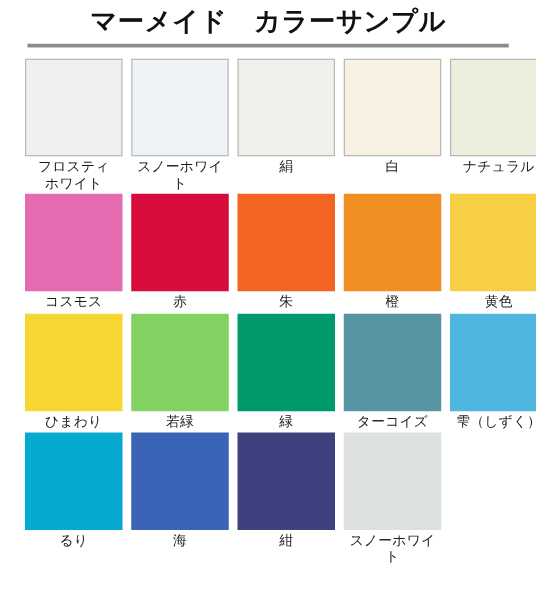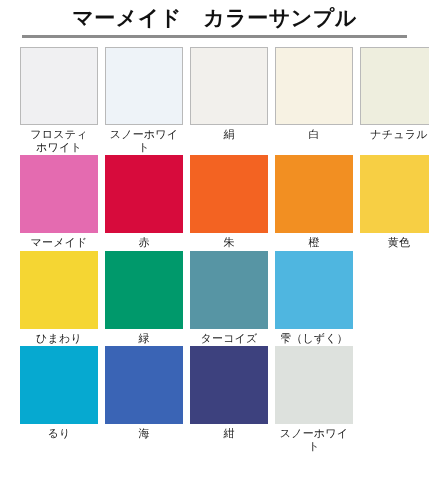--- a/index.html
+++ b/index.html
@@ -119,21 +119,21 @@
       </div>
       <div class="cell">
         <div class="swatch bordered" style="background-color:#eeeede;"></div>
         <div class="label">ナチュラル</div>
       </div>
     </div>
 
     <div class="row">
       <div class="cell">
         <div class="swatch" style="background-color:#e46bb0;"></div>
-        <div class="label">マーメイド</div>
+        <div class="label">コスモス</div>
       </div>
       <div class="cell">
         <div class="swatch" style="background-color:#d70b3c;"></div>
         <div class="label">赤</div>
       </div>
       <div class="cell">
         <div class="swatch" style="background-color:#f36322;"></div>
         <div class="label">朱</div>
       </div>
       <div class="cell">
@@ -143,20 +143,24 @@
       <div class="cell">
         <div class="swatch" style="background-color:#f7cf44;"></div>
         <div class="label">黄色</div>
       </div>
     </div>
 
     <div class="row">
       <div class="cell">
         <div class="swatch" style="background-color:#f5d633;"></div>
         <div class="label">ひまわり</div>
+      </div>
+      <div class="cell">
+        <div class="swatch" style="background-color:#82d161;"></div>
+        <div class="label">若緑</div>
       </div>
       <div class="cell">
         <div class="swatch" style="background-color:#00996b;"></div>
         <div class="label">緑</div>
       </div>
       <div class="cell">
         <div class="swatch" style="background-color:#5795a4;"></div>
         <div class="label">ターコイズ</div>
       </div>
       <div class="cell">

